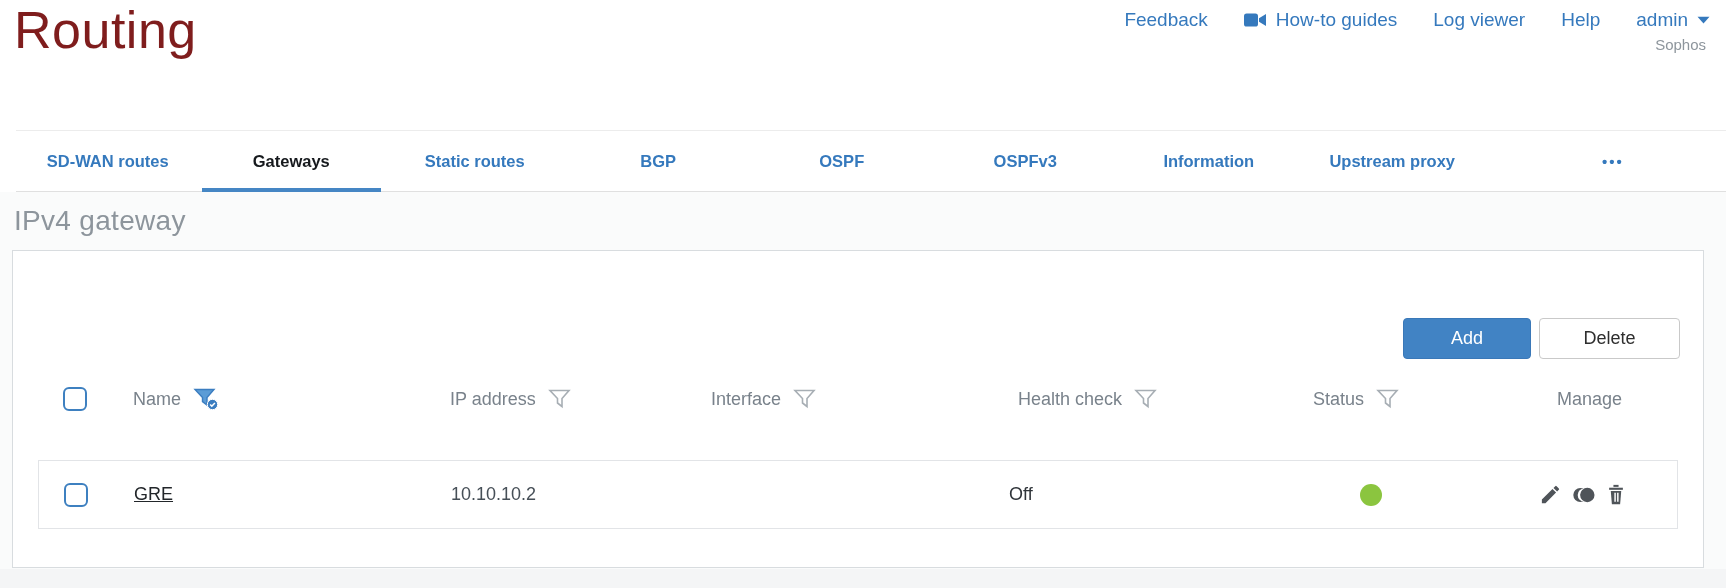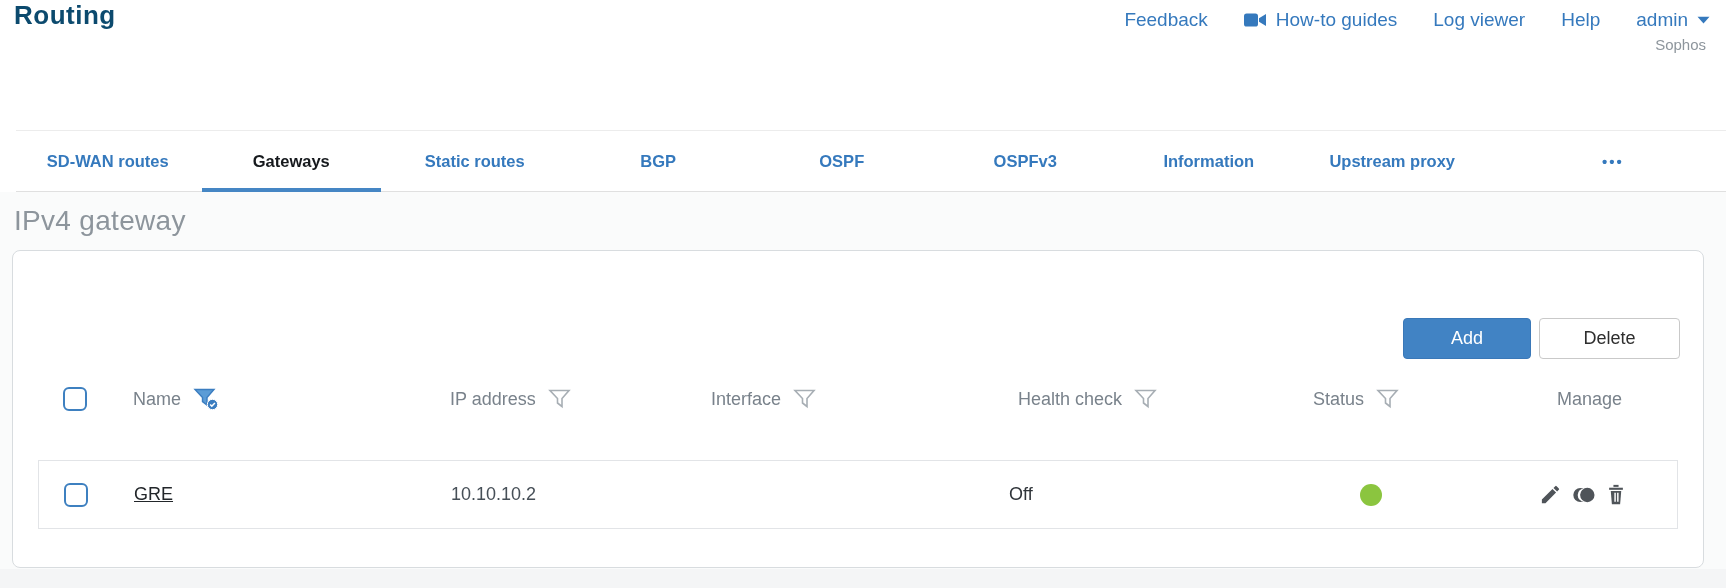--- a/index.html
+++ b/index.html
@@ -7,21 +7,21 @@
   body {
     position: relative;
     font-family: "Liberation Sans", sans-serif;
     background: #ffffff;
     overflow: hidden;
     color: #30353a;
   }
   
   .page-title {
     position: absolute; left: 14px; top: 0px;
-    font-size: 26px; font-weight: 700; color: #0c4a6e; letter-spacing: .5px;
+    font-size: 52px; font-weight: 400; color: #7f1d1d; letter-spacing: .5px;
   }
   .top-nav {
     position: absolute; top: 9px; right: 16px;
     display: flex; align-items: center; gap: 36px;
     font-size: 19px; color: #3579bd;
   }
   .nav-item { display: flex; align-items: center; gap: 9px; cursor: pointer; white-space: nowrap; }
   .brand-label {
     position: absolute; top: 36px; right: 20px;
     font-size: 15px; color: #8d959c;
@@ -58,21 +58,21 @@
   .section-heading {
     position: absolute; left: 14px; top: 13px;
     font-size: 28px; font-weight: 400; color: #8d959c; letter-spacing: .3px;
   }
   .bottom-band {
     position: absolute; left: 0; top: 377px; width: 100%; height: 19px;
     background: #f4f5f6;
   }
   .card {
     position: absolute; left: 12px; top: 58px; width: 1692px; height: 318px;
-    background: #fff; border: 1px solid #d8dcdf; border-radius: 8px;
+    background: #fff; border: 1px solid #d8dcdf; border-radius: 0;
   }
   
   .btn {
     position: absolute; top: 67px; height: 41px;
     font-family: "Liberation Sans", sans-serif;
     font-size: 18px; border-radius: 4px; cursor: pointer;
   }
   .btn-add {
     left: 1390px; width: 128px;
     background: #4183c4; color: #fff; border: 1px solid #3a78b8;

